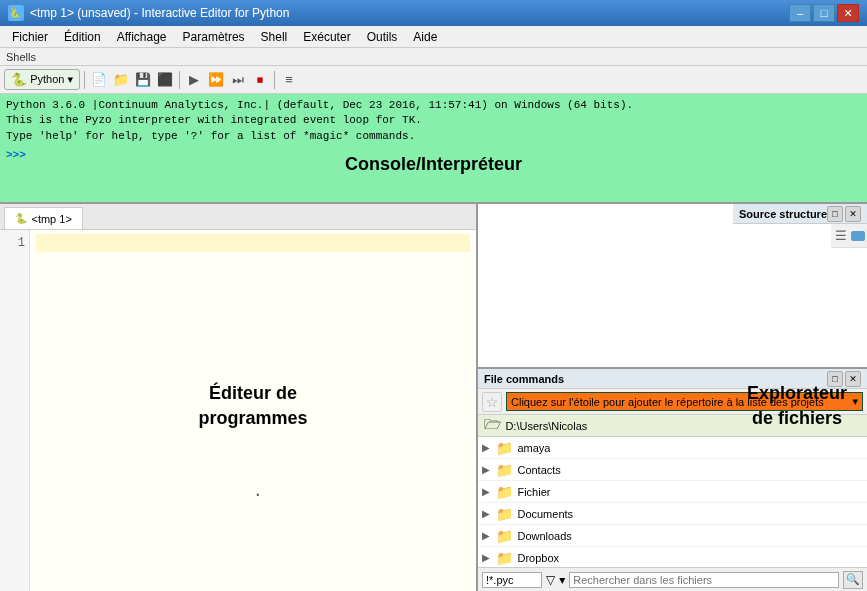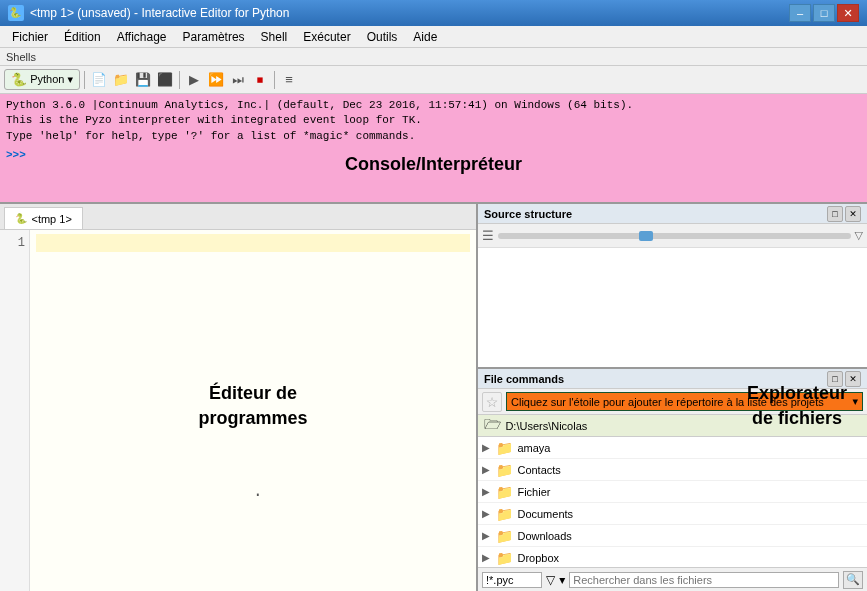--- a/index.html
+++ b/index.html
@@ -86,21 +86,21 @@
 
     
     .main-layout {
       display: flex;
       flex-direction: column;
       height: calc(591px - 26px - 22px - 18px - 28px);
     }
 
     
     .console-area {
-      background: #f9a8d4;
+      background: #86efac;
       border-bottom: 2px solid #999;
       height: 110px;
       min-height: 80px;
       font-family: 'Courier New', monospace;
       font-size: 12px;
       padding: 4px 6px;
       color: #000;
       overflow: hidden;
       position: relative;
     }
@@ -206,20 +206,21 @@
       background: #f0f0f0;
     }
 
     
     .source-structure {
       flex: 0 0 165px;
       border-bottom: 2px solid #999;
       background: white;
       display: flex;
       flex-direction: column;
+      align-items: flex-end;
     }
     .panel-header {
       background: #e0e8f0;
       border-bottom: 1px solid #ccc;
       padding: 2px 6px;
       font-size: 11px;
       font-weight: bold;
       display: flex;
       align-items: center;
       justify-content: space-between;

